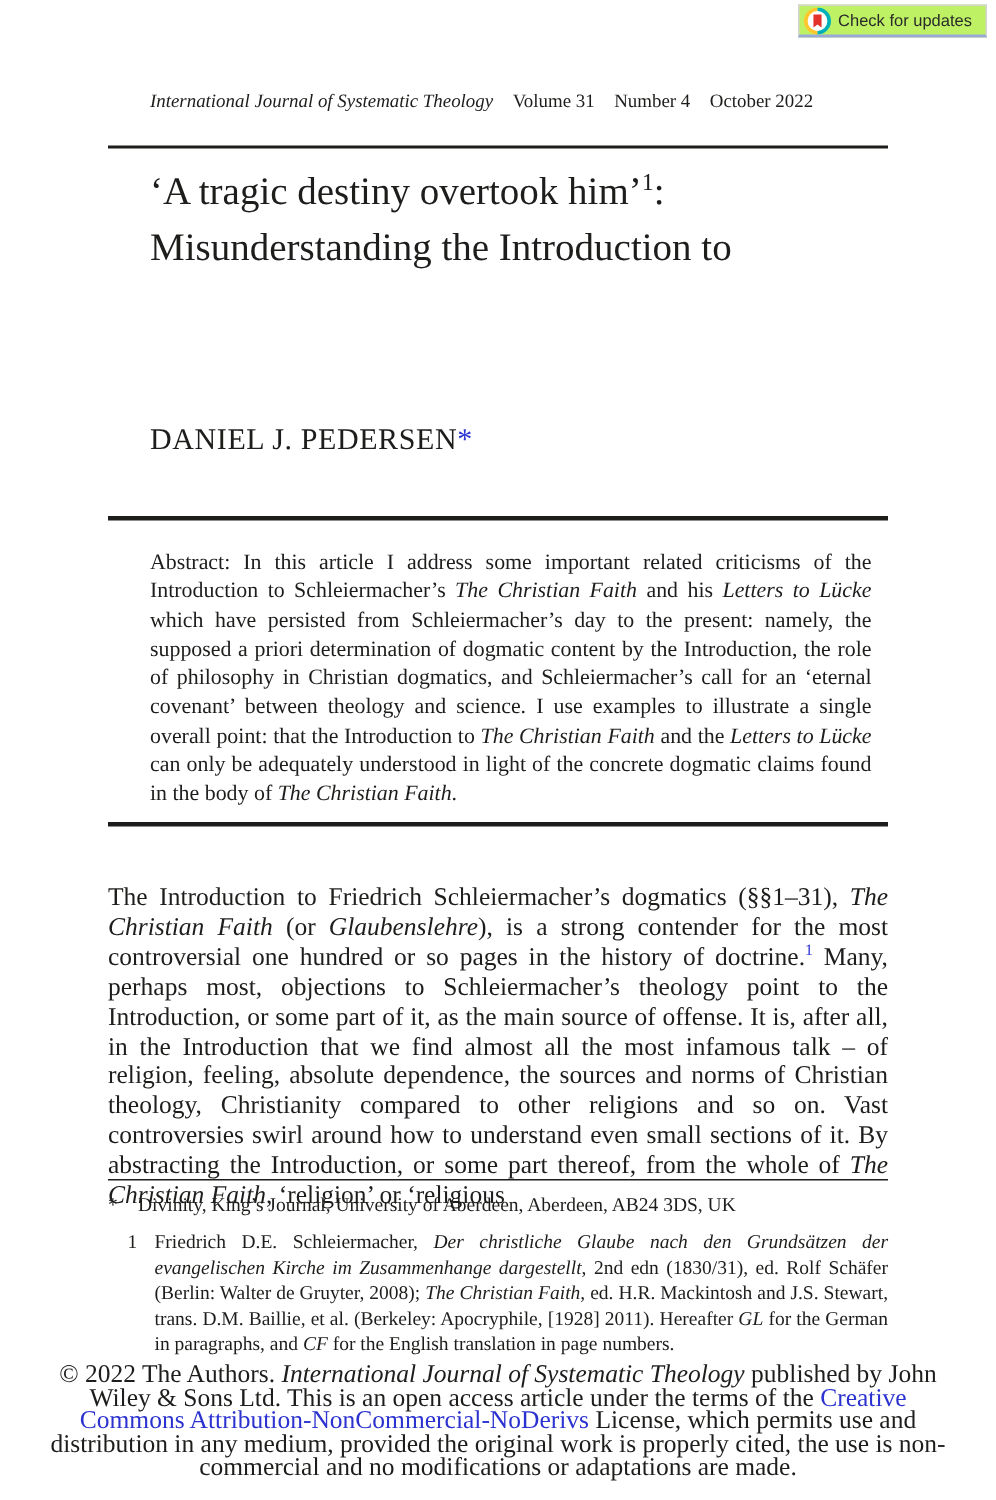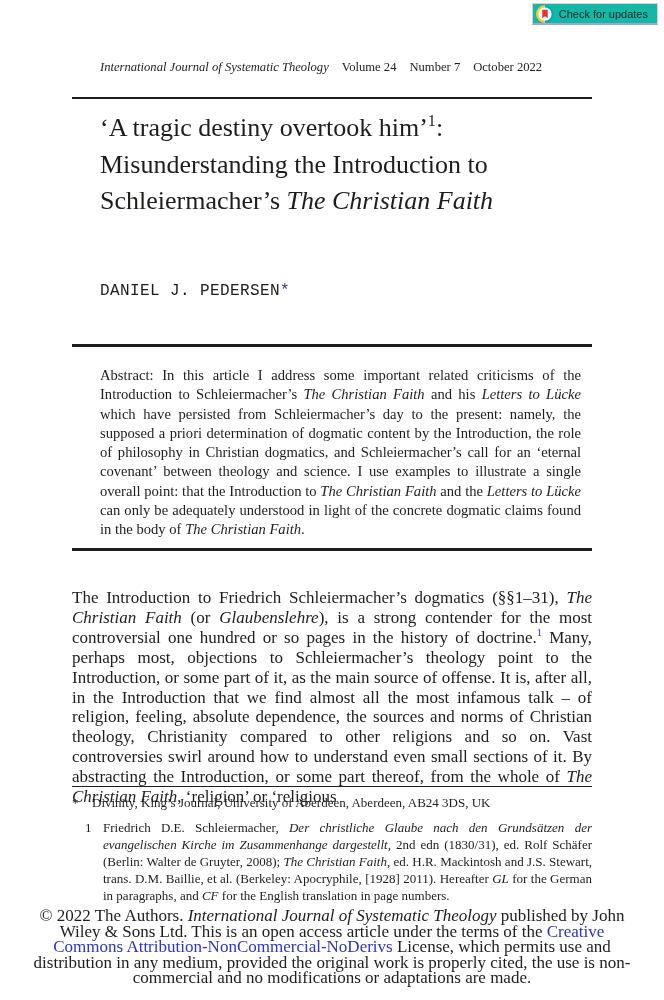--- a/index.html
+++ b/index.html
@@ -18,21 +18,21 @@
   
   .badge {
     position: absolute;
     top: 3px;
     right: 6px;
     height: 22px;
     display: flex;
     align-items: center;
     gap: 5px;
     padding: 0 9px 0 3px;
-    background: #14b8a6;
+    background: #bef264;
     border: 1px solid #d4d4d4;
     border-bottom: 2px solid #9aa7d8;
     box-sizing: border-box;
     cursor: pointer;
   }
   .badge-label {
     font-family: "Liberation Sans", sans-serif;
     font-size: 11px;
     color: #2a2a2a;
     white-space: nowrap;
@@ -68,23 +68,22 @@
     top: 110px;
     width: 500px;
     font-size: 26px;
     line-height: 36.5px;
     font-weight: 400;
   }
   .author {
     position: absolute;
     left: 100px;
     top: 282px;
-    font-size: 16px;
+    font-size: 20px;
     letter-spacing: 0.4px;
-    font-family: Liberation Mono, monospace;
   }
 
   
   .abstract {
     position: absolute;
     left: 100px;
     top: 366px;
     width: 481px;
     font-size: 14.6px;
     line-height: 19.3px;
@@ -148,30 +147,29 @@
         <path d="M12 1.6 A10.4 10.4 0 0 0 12 22.4" fill="none" stroke="#ffc72c" stroke-width="3.2"></path>
         <path d="M12 1.6 A10.4 10.4 0 0 1 12 22.4" fill="none" stroke="#00b0b9" stroke-width="3.2"></path>
         <path d="M8.4 6.2 h7.2 v11.6 l-3.6 -2.7 l-3.6 2.7 z" fill="#e4322b"></path>
       </svg>
     </span>
     <span class="badge-label">Check for updates</span>
   </div>
 
   <div class="jheader">
     <div>
-      <span class="journal">International Journal of Systematic Theology</span><span class="sep"></span><span>Volume 24</span><span class="sep"></span><span>Number 7</span><span class="sep"></span><span>October 2022</span>
+      <span class="journal">International Journal of Systematic Theology</span><span class="sep"></span><span>Volume 31</span><span class="sep"></span><span>Number 4</span><span class="sep"></span><span>October 2022</span>
     </div>
   </div>
 
   <div class="rule rule-header"></div>
 
   <div class="title">
     <div><span>‘A tragic destiny overtook him’</span><sup>1</sup><span>:</span></div>
     <div><span>Misunderstanding the Introduction to</span></div>
-    <div><span>Schleiermacher’s </span><span style="font-style: italic;">The Christian Faith</span></div>
   </div>
 
   <div class="author">
     <span>DANIEL J. PEDERSEN</span><span class="link">*</span>
   </div>
 
   <div class="rule rule-abs-top"></div>
 
   <div class="abstract"><span>Abstract: In this article I address some important related criticisms of the Introduction to Schleiermacher’s </span><span style="font-style: italic;">The Christian Faith</span><span> and his </span><span style="font-style: italic;">Letters to Lücke</span><span> which have persisted from Schleiermacher’s day to the present: namely, the supposed a priori determination of dogmatic content by the Introduction, the role of philosophy in Christian dogmatics, and Schleiermacher’s call for an ‘eternal covenant’ between theology and science. I use examples to illustrate a single overall point: that the Introduction to </span><span style="font-style: italic;">The Christian Faith</span><span> and the </span><span style="font-style: italic;">Letters to Lücke</span><span> can only be adequately understood in light of the concrete dogmatic claims found in the body of </span><span style="font-style: italic;">The Christian Faith</span><span>.</span></div>
 

